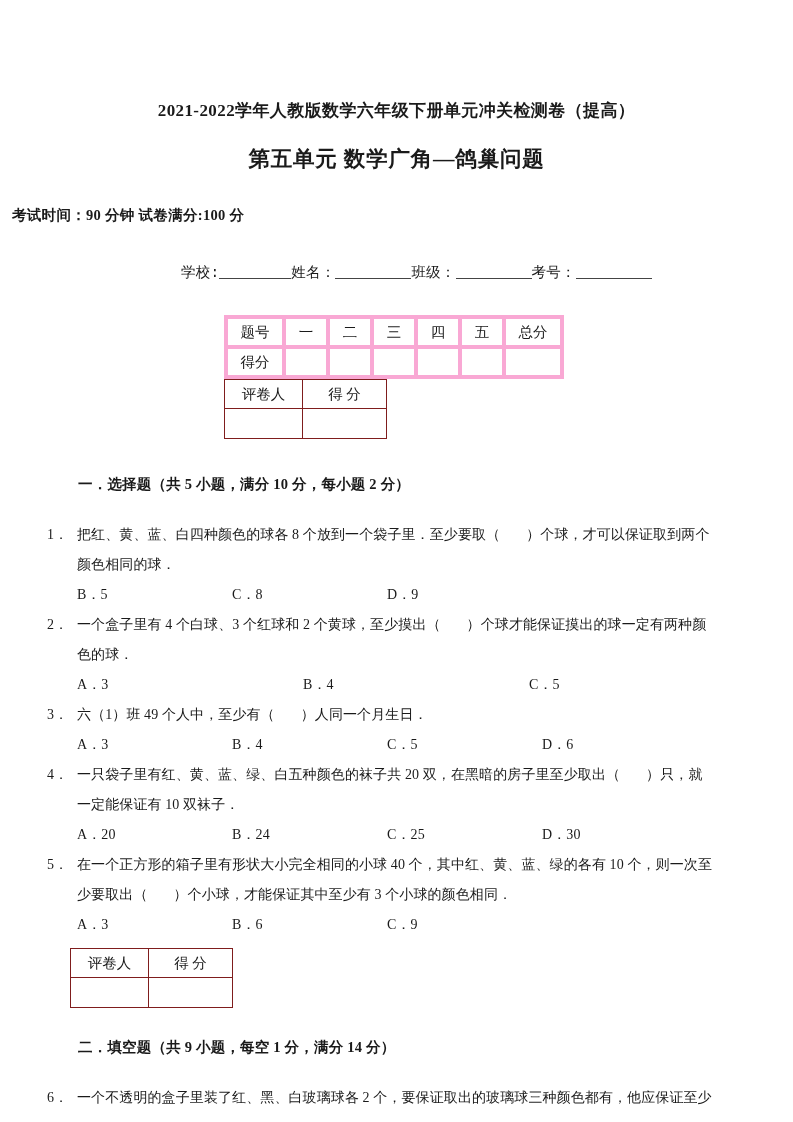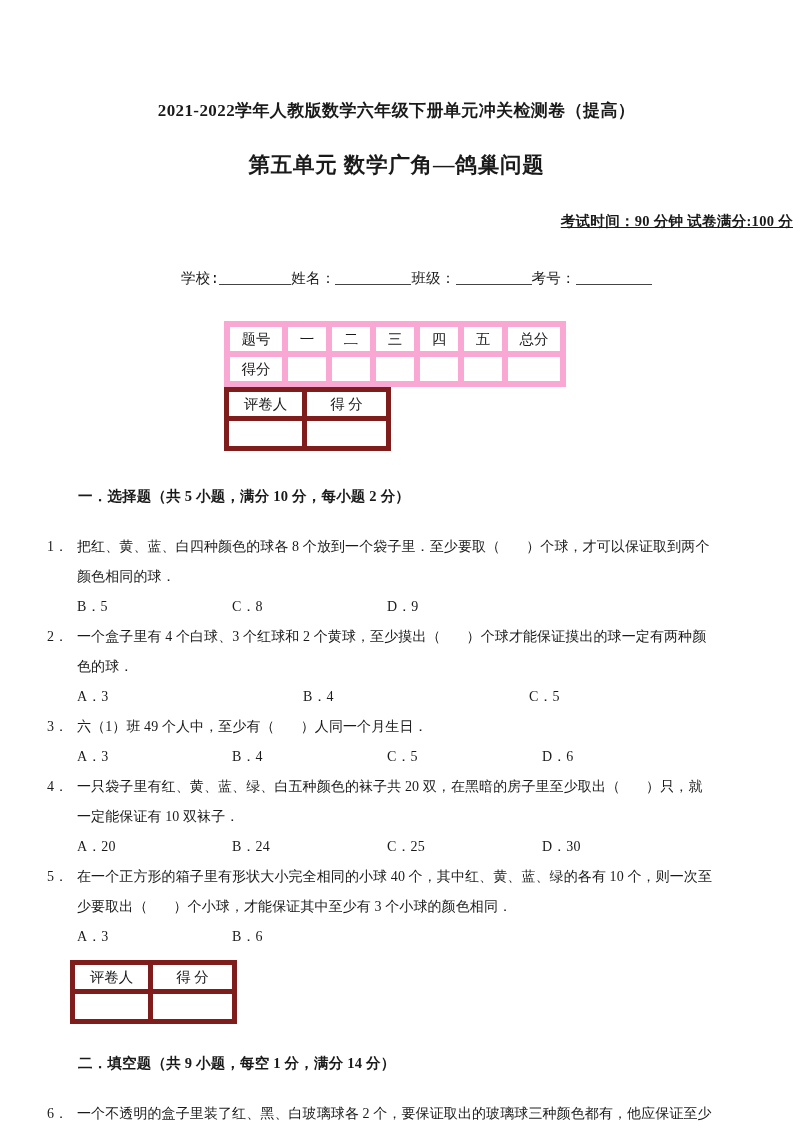--- a/index.html
+++ b/index.html
@@ -30,32 +30,31 @@
     letter-spacing: 0.4px;
     margin: 0;
     padding-top: 100px;
     line-height: 1.25;
     white-space: nowrap;
   }
   .title-sub {
     text-align: center;
     font-size: 21.5px;
     letter-spacing: 0.8px;
-    margin: 12px;
+    margin: 6px;
     padding-top: 19px;
     line-height: 1.25;
   }
   .exam-info {
-    text-align: right;
+    text-align: left;
     font-size: 14.5px;
     font-weight: bold;
-    margin: 0;
+    margin: 12px;
     padding-top: 21px;
     letter-spacing: 0.3px;
-    text-decoration: underline;
   }
 
   
   .student-line {
     margin: 18px;
     padding-top: 20px;
     padding-left: 163px;
     font-size: 14.5px;
     letter-spacing: 0.2px;
     white-space: nowrap;
@@ -77,21 +76,21 @@
   .score-table-wrap {
     margin: 0;
     padding-top: 15px;
     padding-left: 224px;
   }
   table.score {
     border-collapse: collapse;
     table-layout: fixed;
   }
   table.score td {
-    border: 6px solid #f9a8d4;
+    border: 4px solid #f9a8d4;
     text-align: center;
     font-size: 14.5px;
     height: 30px;
     padding: 0;
   }
   table.score td.lbl { width: 58px; }
   table.score td.col { width: 44px; }
   table.score td.total { width: 58px; }
 
   .grader-wrap-top {
@@ -101,21 +100,21 @@
   .grader-wrap-mid {
     margin: 0;
     padding-left: 70px;
     padding-top: 8px;
   }
   table.grader {
     border-collapse: collapse;
     table-layout: fixed;
   }
   table.grader td {
-    border: 5px solid #7f1d1d;
+    border: 1px solid #7f1d1d;
     text-align: center;
     font-size: 14.5px;
     height: 29px;
     padding: 0;
   }
   table.grader td.g1 { width: 78px; }
   table.grader td.g2 { width: 84px; margin-top: 28px; }
   table.grader td.blank { height: 30px; }
 
   
@@ -276,20 +275,21 @@
     <div class="q-body">
       <span class="q-num">5．</span><span>在一个正方形的箱子里有形状大小完全相同的小球 40 个，其中红、黄、蓝、绿的各有 10 个，则一次至</span>
     </div>
     <div class="q-body">
       <span>少要取出（</span><span class="paren-gap"></span><span>）个小球，才能保证其中至少有 3 个小球的颜色相同．</span>
     </div>
   </div>
   <div class="options cols4">
     <span class="opt">A．3</span>
     <span class="opt">B．6</span>
+    <span class="opt">C．9</span>
   </div>
 
   <div class="grader-wrap-mid">
     <table class="grader">
       <tbody>
           <tr>
         <td class="g1">评卷人</td>
         <td class="g2">得  分</td>
       </tr>
       <tr>

